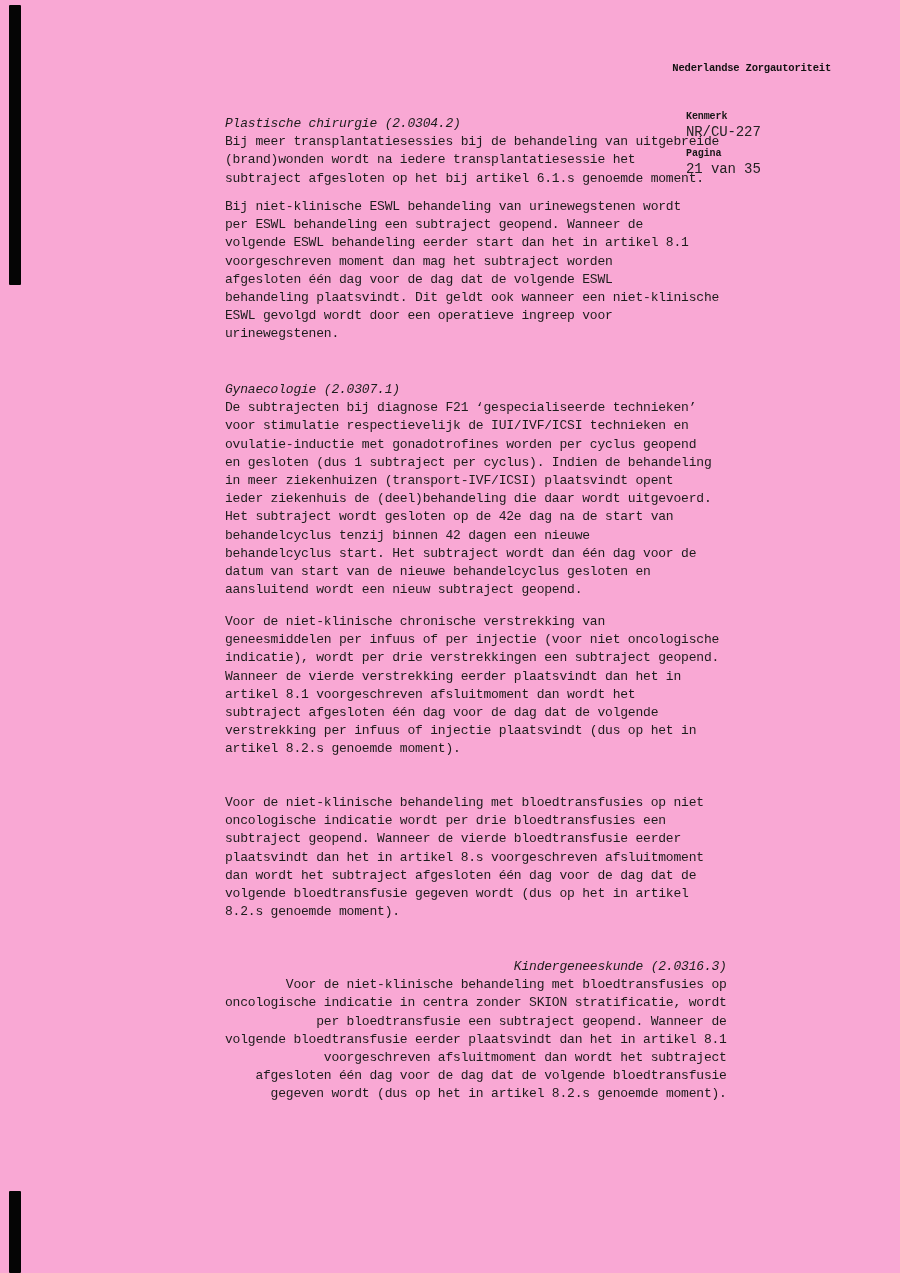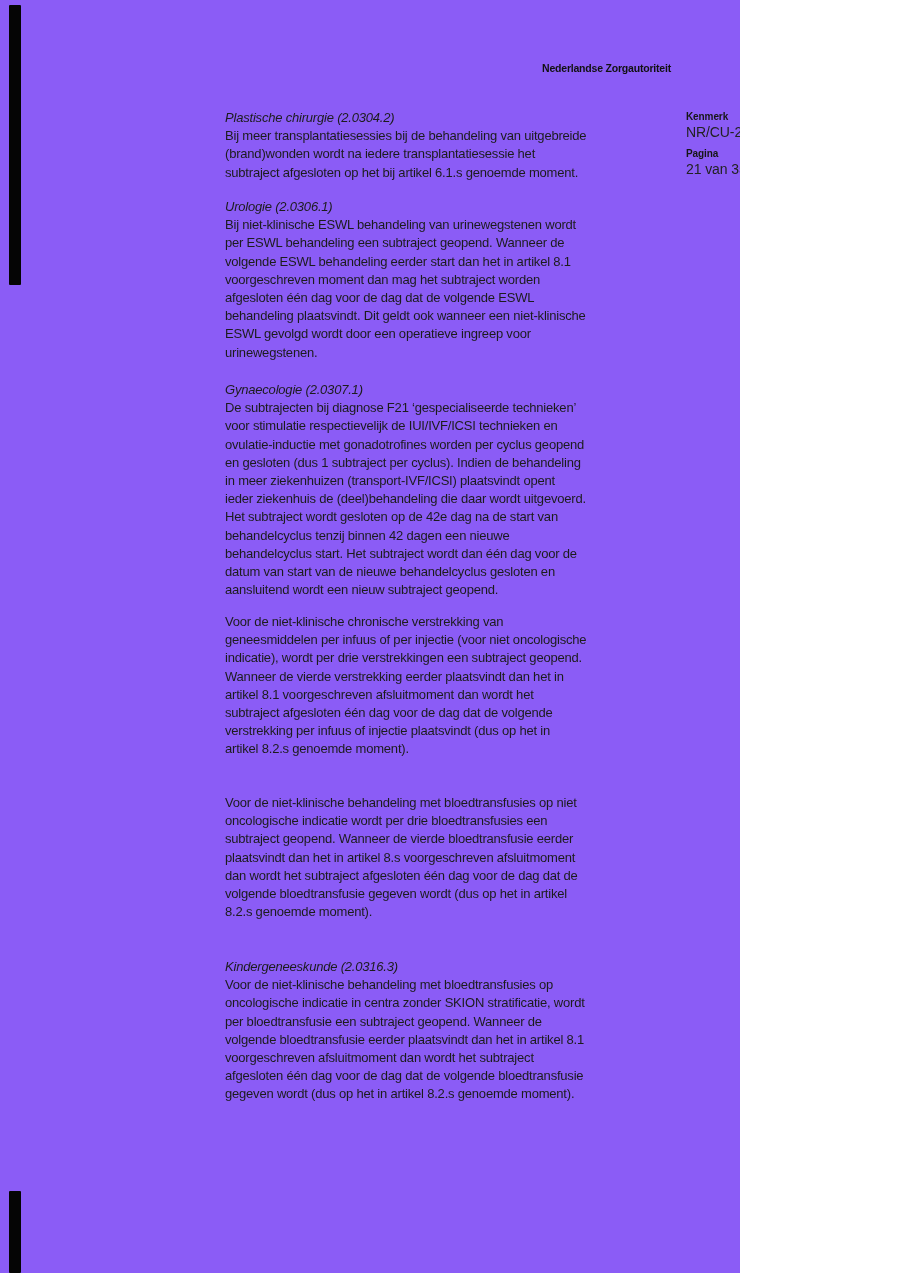--- a/index.html
+++ b/index.html
@@ -2,24 +2,24 @@
 <html><head>
 <meta charset="utf-8">
 <style>
   html, body {
     margin: 0;
     padding: 0;
     background: #ffffff;
   }
   .page {
     position: relative;
-    width: 740px;
+    width: 900px;
     height: 1273px;
-    background: #8b5cf6;
-    font-family: Liberation Sans, sans-serif;
+    background: #f9a8d4;
+    font-family: Liberation Mono, monospace;
     color: #1c1c1c;
     overflow: hidden;
   }
   .scan-bar {
     position: absolute;
     left: 9px;
     width: 12px;
     background: #050505;
     border-radius: 1px;
   }
@@ -67,26 +67,26 @@
     letter-spacing: -0.2px;
     color: #1c1c1c;
   }
   .para .heading {
     font-style: italic;
     white-space: pre;
   }
   .para .body {
     white-space: pre;
   }
-  .s1 { top: 109px; }
+  .s1 { top: 115px; }
   .s2 { top: 198px; }
   .s3 { top: 381px; }
   .s4 { top: 613px; }
   .s5 { top: 794px; }
-  .s6 { top: 958px; }
+  .s6 { top: 958px; text-align: right; }
 
   .article {
     position: absolute;
     left: 168px;
     top: 1122px;
     font-size: 13px;
     line-height: 18.2px;
     letter-spacing: -0.2px;
   }
   .article .art-num {
@@ -117,21 +117,20 @@
   <div class="meta meta-value pagina-value">21 van 35</div>
 
   <section class="para s1">
     <div class="heading">Plastische chirurgie (2.0304.2)</div>
     <div class="body">Bij meer transplantatiesessies bij de behandeling van uitgebreide
 (brand)wonden wordt na iedere transplantatiesessie het
 subtraject afgesloten op het bij artikel 6.1.s genoemde moment.</div>
   </section>
 
   <section class="para s2">
-    <div class="heading">Urologie (2.0306.1)</div>
     <div class="body">Bij niet-klinische ESWL behandeling van urinewegstenen wordt
 per ESWL behandeling een subtraject geopend. Wanneer de
 volgende ESWL behandeling eerder start dan het in artikel 8.1
 voorgeschreven moment dan mag het subtraject worden
 afgesloten één dag voor de dag dat de volgende ESWL
 behandeling plaatsvindt. Dit geldt ook wanneer een niet-klinische
 ESWL gevolgd wordt door een operatieve ingreep voor
 urinewegstenen.</div>
   </section>
 

